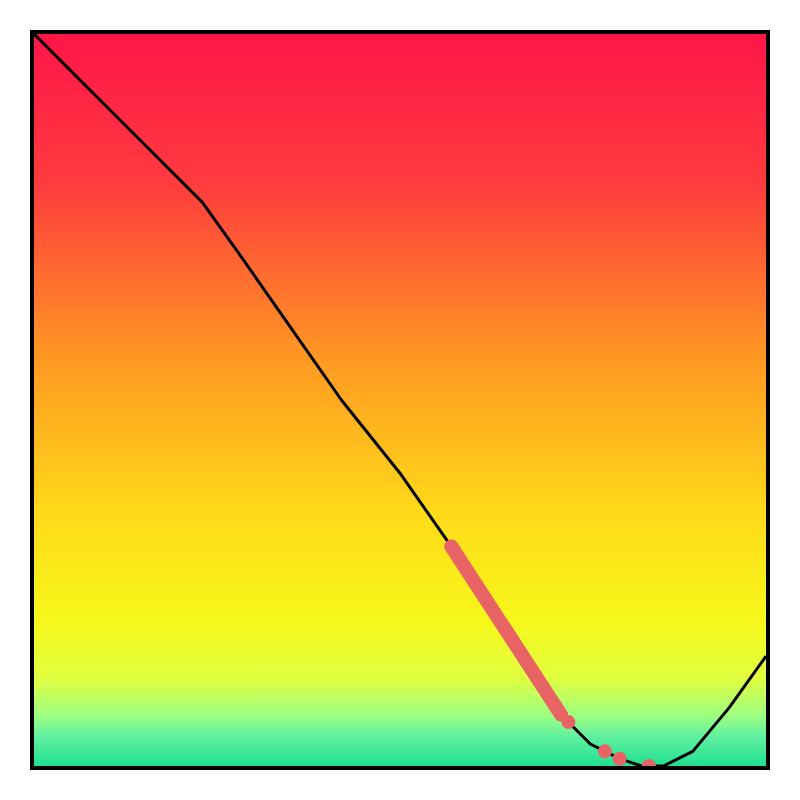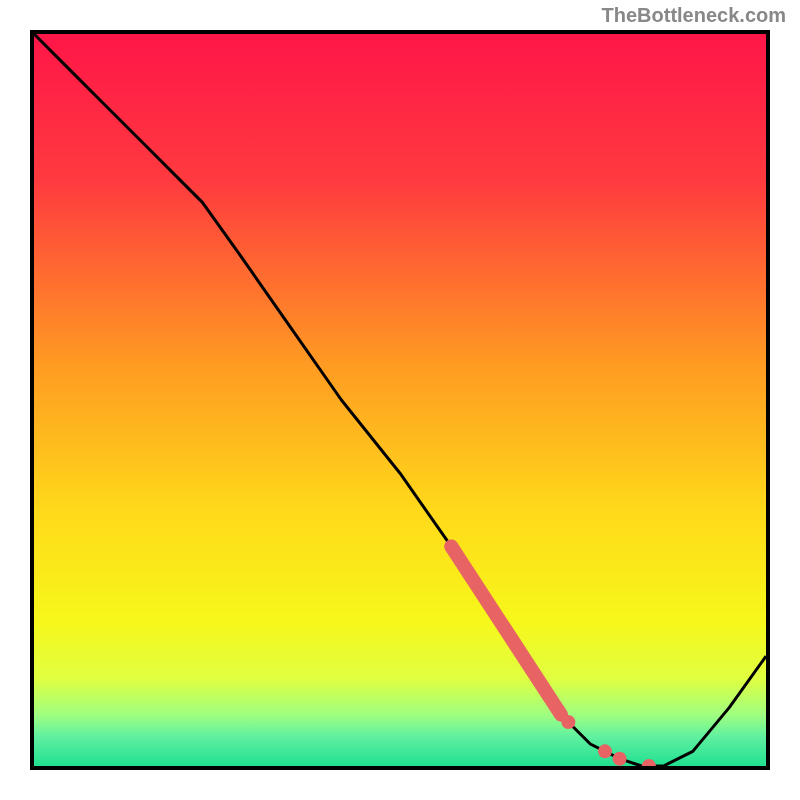--- a/index.html
+++ b/index.html
@@ -34,21 +34,20 @@
     overflow: hidden;
   }
   svg {
     display: block;
   }
 </style>
 </head>
 <body>
 
 <div class="container">
-  <div class="watermark">TheBottleneck.com</div>
   <div class="chart-box">
     <svg id="chart-svg" width="732" height="732" viewBox="0 0 732 732">
         <defs>
           <linearGradient id="bg-grad" x1="0" y1="0" x2="0" y2="1">
             <stop offset="0%" stop-color="#ff1648"></stop>
             <stop offset="20%" stop-color="#ff3a3f"></stop>
             <stop offset="45%" stop-color="#ff9a22"></stop>
             <stop offset="65%" stop-color="#ffd91a"></stop>
             <stop offset="80%" stop-color="#f7f71a"></stop>
             <stop offset="88%" stop-color="#e0ff40"></stop>

